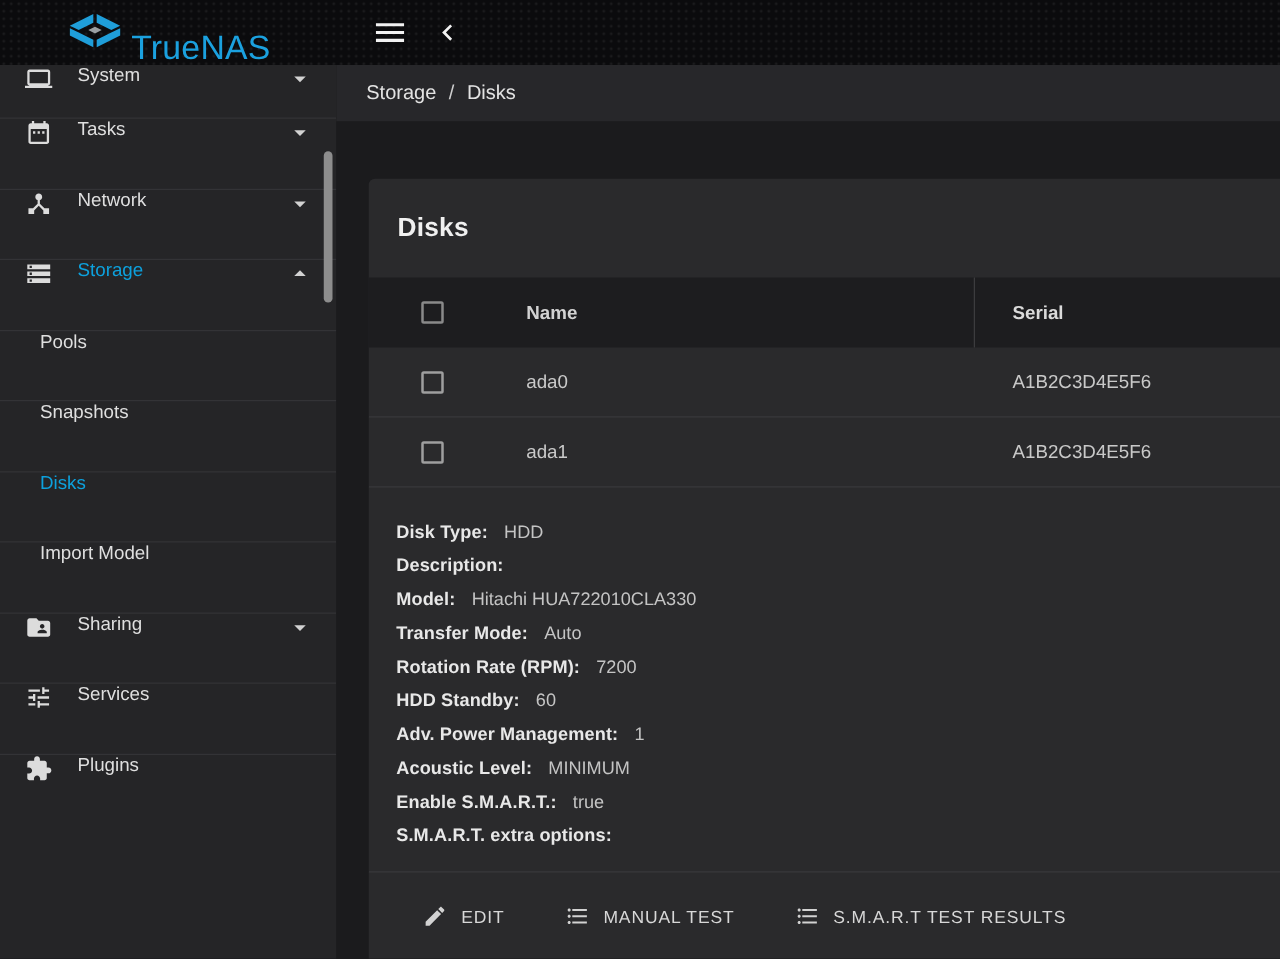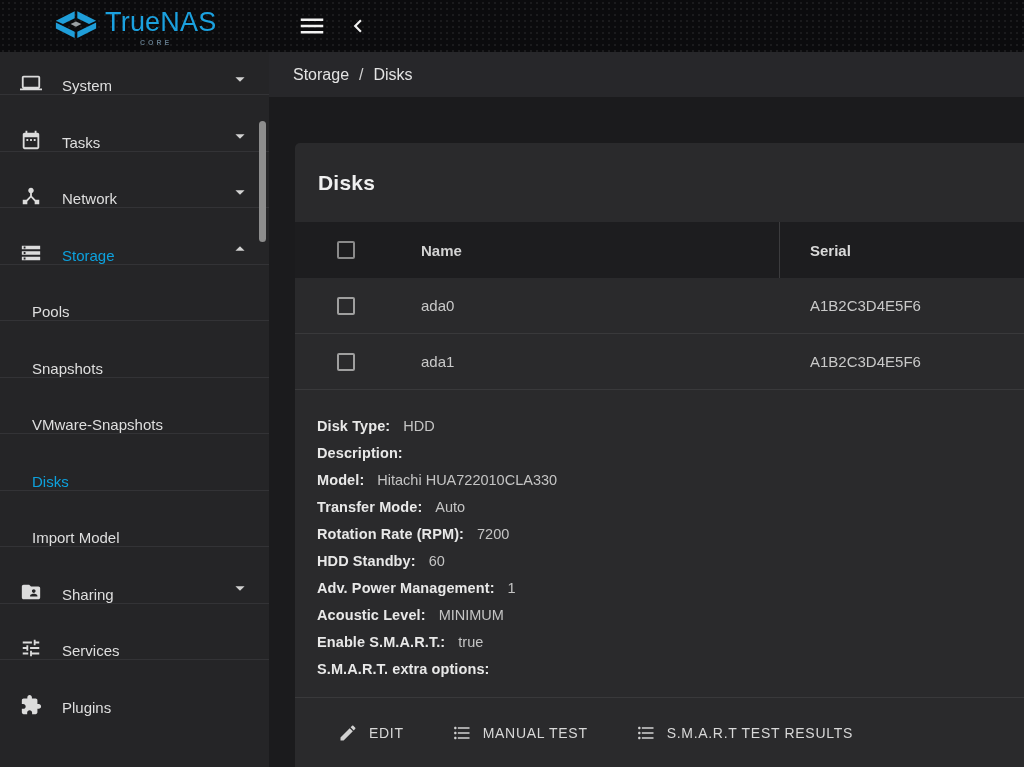--- a/index.html
+++ b/index.html
@@ -7,33 +7,33 @@
               font-family:"Liberation Sans", sans-serif; }
   .app { width:1024px; height:767px; display:flex; flex-direction:column; position:relative; }
 
   
   .topbar { height:52px; flex:0 0 52px; background-color:#0b0b0d; position:relative;
             background-image: radial-gradient(rgba(255,255,255,0.065) 1px, transparent 1.3px);
             background-size:6px 6px; }
   .logo { position:absolute; left:53px; top:6px; display:flex; align-items:flex-start; }
   .logo-cube { width:46px; height:40px; margin-right:6px; }
   .brand-wrap { display:flex; flex-direction:column; }
-  .brand { font-size:27px; font-weight:500; color:#1ba1df; letter-spacing:0.2px; line-height:32px; }
+  .brand { font-size:27px; font-weight:500; color:#1ba1df; letter-spacing:0.2px; line-height:32px;margin-top:16px; }
   .brand-sub { font-size:7px; font-weight:700; color:#5f7585; letter-spacing:3px; margin-left:35px; margin-top:1px; }
   .menu-btn { position:absolute; left:296px; top:11px; width:32px; height:30px; display:flex;
               align-items:center; justify-content:center; cursor:pointer; }
   .back-btn { position:absolute; left:344px; top:13px; width:28px; height:26px; display:flex;
               align-items:center; justify-content:center; cursor:pointer; }
 
   
   .main { flex:1; display:flex; min-height:0; }
 
   
   .sidebar { width:269px; flex:0 0 269px; background:#252527; position:relative; overflow:hidden; }
-  .nav-item { height:56.5px; display:flex; align-items:flex-end; padding:0 18px 0 20px;
+  .nav-item { height:56.5px; display:flex; align-items:flex-start; padding:0 18px 0 20px;
               border-top:1px solid #333336; cursor:pointer; }
   .nav-item.first { height:42px; border-top:none; }
   .nav-icon { width:22px; height:22px; margin-right:20px; display:flex; align-items:center; }
   .nav-icon svg { width:22px; height:22px; fill:#dcdcdc; }
   .nav-label { flex:1; font-size:15px; color:#dfdfdf; }
   .nav-chev svg { width:22px; height:22px; fill:#d2d2d2; }
   .nav-item.sub { padding-left:32px; }
   .accent-text { color:#0da1dd !important; }
   .scroll-thumb { position:absolute; right:3px; top:69px; width:7px; height:121px;
                   background:#8d8d8d; border-radius:4px; }
@@ -165,23 +165,20 @@
               <path d="M7 14l5-5 5 5z"></path>
             </svg>
         </span>
       </div>
 
       <div class="nav-item sub">
         <span class="nav-label">Pools</span>
       </div>
       <div class="nav-item sub">
         <span class="nav-label">Snapshots</span>
-      </div>
-      <div class="nav-item sub">
-        <span class="nav-label">VMware-Snapshots</span>
       </div>
       <div class="nav-item sub">
         <span class="nav-label accent-text">Disks</span>
       </div>
       <div class="nav-item sub">
         <span class="nav-label">Import Model</span>
       </div>
 
 
       <div class="nav-item">

